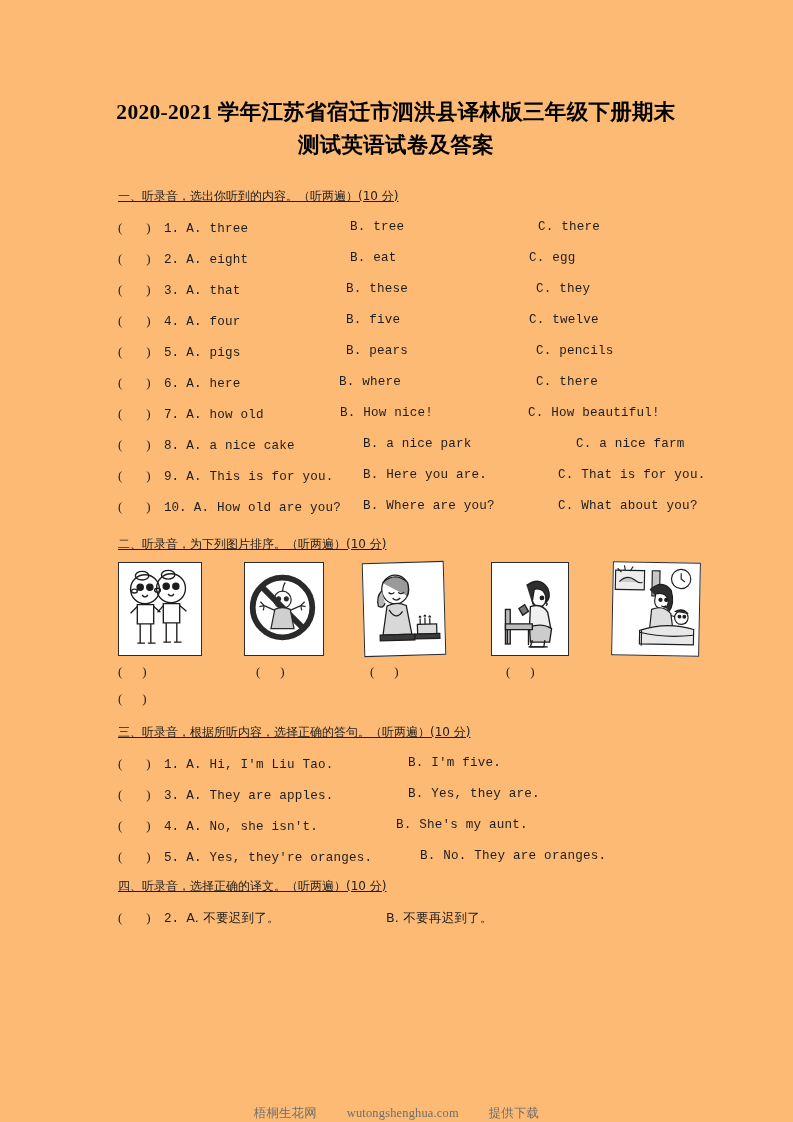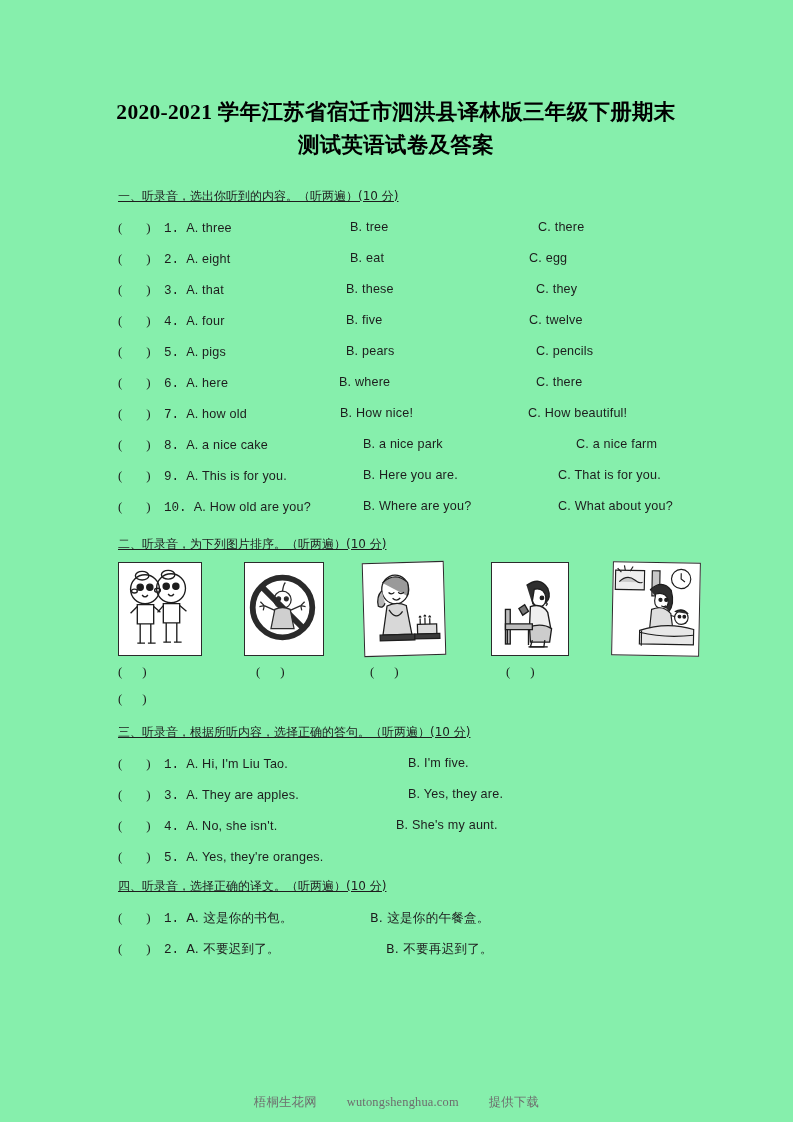--- a/index.html
+++ b/index.html
@@ -13,21 +13,21 @@
     position: relative;
     font-family: "Liberation Serif", serif;
     color: #1a1a1a;
     overflow: hidden;
   }
   .page {
     position: absolute;
     left: 0; top: 0;
     width: 793px;
     height: 1122px;
-    background: #86efac;
+    background: #fdba74;
   }
   
   .doc-title {
     position: absolute;
     left: 96px;
     top: 96px;
     width: 600px;
     text-align: center;
     font-family: "Liberation Serif", serif;
     font-weight: bold;
@@ -71,21 +71,21 @@
     font-size: 13px;
   }
   .brk .lp { margin-right: 24px; }
   .qnum {
     display: inline-block;
     font-family: "Liberation Mono", monospace;
     font-size: 12.6px;
   }
   .opt {
     position: absolute;
-    font-family: Liberation Sans, sans-serif;
+    font-family: Liberation Mono, monospace;
     font-size: 12.6px;
     letter-spacing: 0.2px;
   }
   .opt.a { position: static; display: inline; margin-left: 7px; }
 
   
   .sec { position: relative; }
   .sec2-head { margin-top: 12px; }
 
   
@@ -125,21 +125,21 @@
     left: 0;
     top: 1091px;
     width: 793px;
     text-align: center;
     font-family: "Liberation Serif", serif;
     font-size: 12.4px;
     color: #6d6d6d;
     letter-spacing: 0.2px;
   }
   .footer span { display: inline-block; }
-  .footer .f-site { margin: 4px 30px; }
+  .footer .f-site { margin: 15px 30px; }
   .cn { font-family: "DejaVu Sans", sans-serif; }
 </style>
 </head>
 <body>
 
 <div class="page">
 
   <div class="doc-title">
     <span>2020-2021 学年江苏省宿迁市泗洪县译林版三年级下册期末</span>
     <span class="l2">测试英语试卷及答案</span>
@@ -352,30 +352,27 @@
         <span class="opt" style="left:290px">B. Yes, they are.</span>
       </div>
 
       <div class="q-row">
         <span class="brk"><span class="lp">(</span><span>)</span></span><span class="qnum">4.</span><span class="opt a">A.  No, she isn't.</span>
         <span class="opt" style="left:278px">B. She's my aunt.</span>
       </div>
 
       <div class="q-row">
         <span class="brk"><span class="lp">(</span><span>)</span></span><span class="qnum">5.</span><span class="opt a">A.  Yes, they're oranges.</span>
+        <span class="opt" style="left:302px">B.  No. They are oranges.</span>
       </div>
     </div>
 
     <div class="sec" style="margin-top:4px;">
       <p class="sec-head cn">四、听录音，选择正确的译文。（听两遍）(10 分)</p>
 
-      <div class="q-row">
-        <span class="brk"><span class="lp">(</span><span>)</span></span><span class="qnum">1.</span><span class="opt a cn">A.  这是你的书包。</span>
-        <span class="opt cn" style="left:252px">B.  这是你的午餐盒。</span>
-      </div>
 
       <div class="q-row">
         <span class="brk"><span class="lp">(</span><span>)</span></span><span class="qnum">2.</span><span class="opt a cn">A.  不要迟到了。</span>
         <span class="opt cn" style="left:268px">B.  不要再迟到了。</span>
       </div>
     </div>
 
   </div>
 
   <div class="footer">

